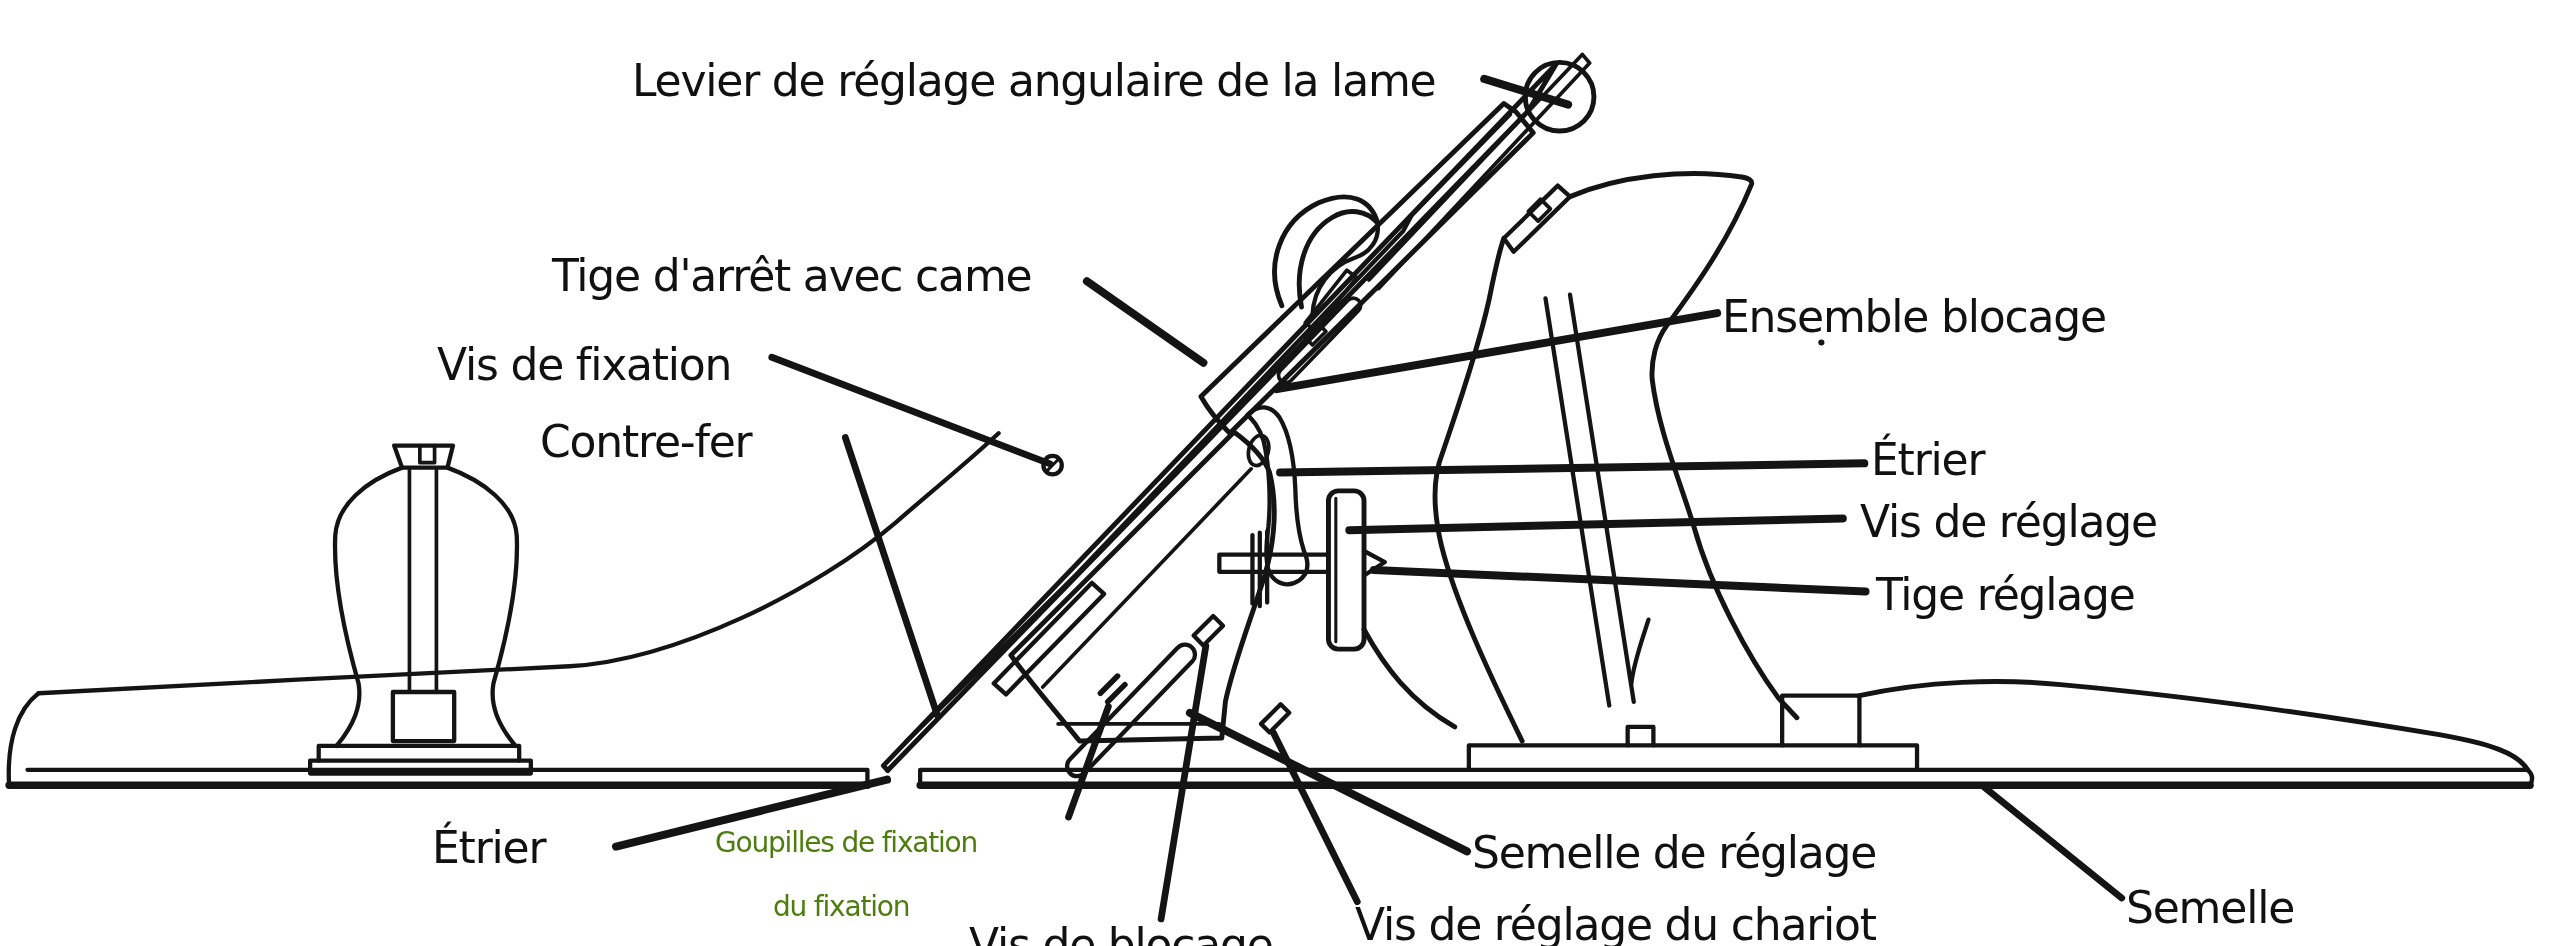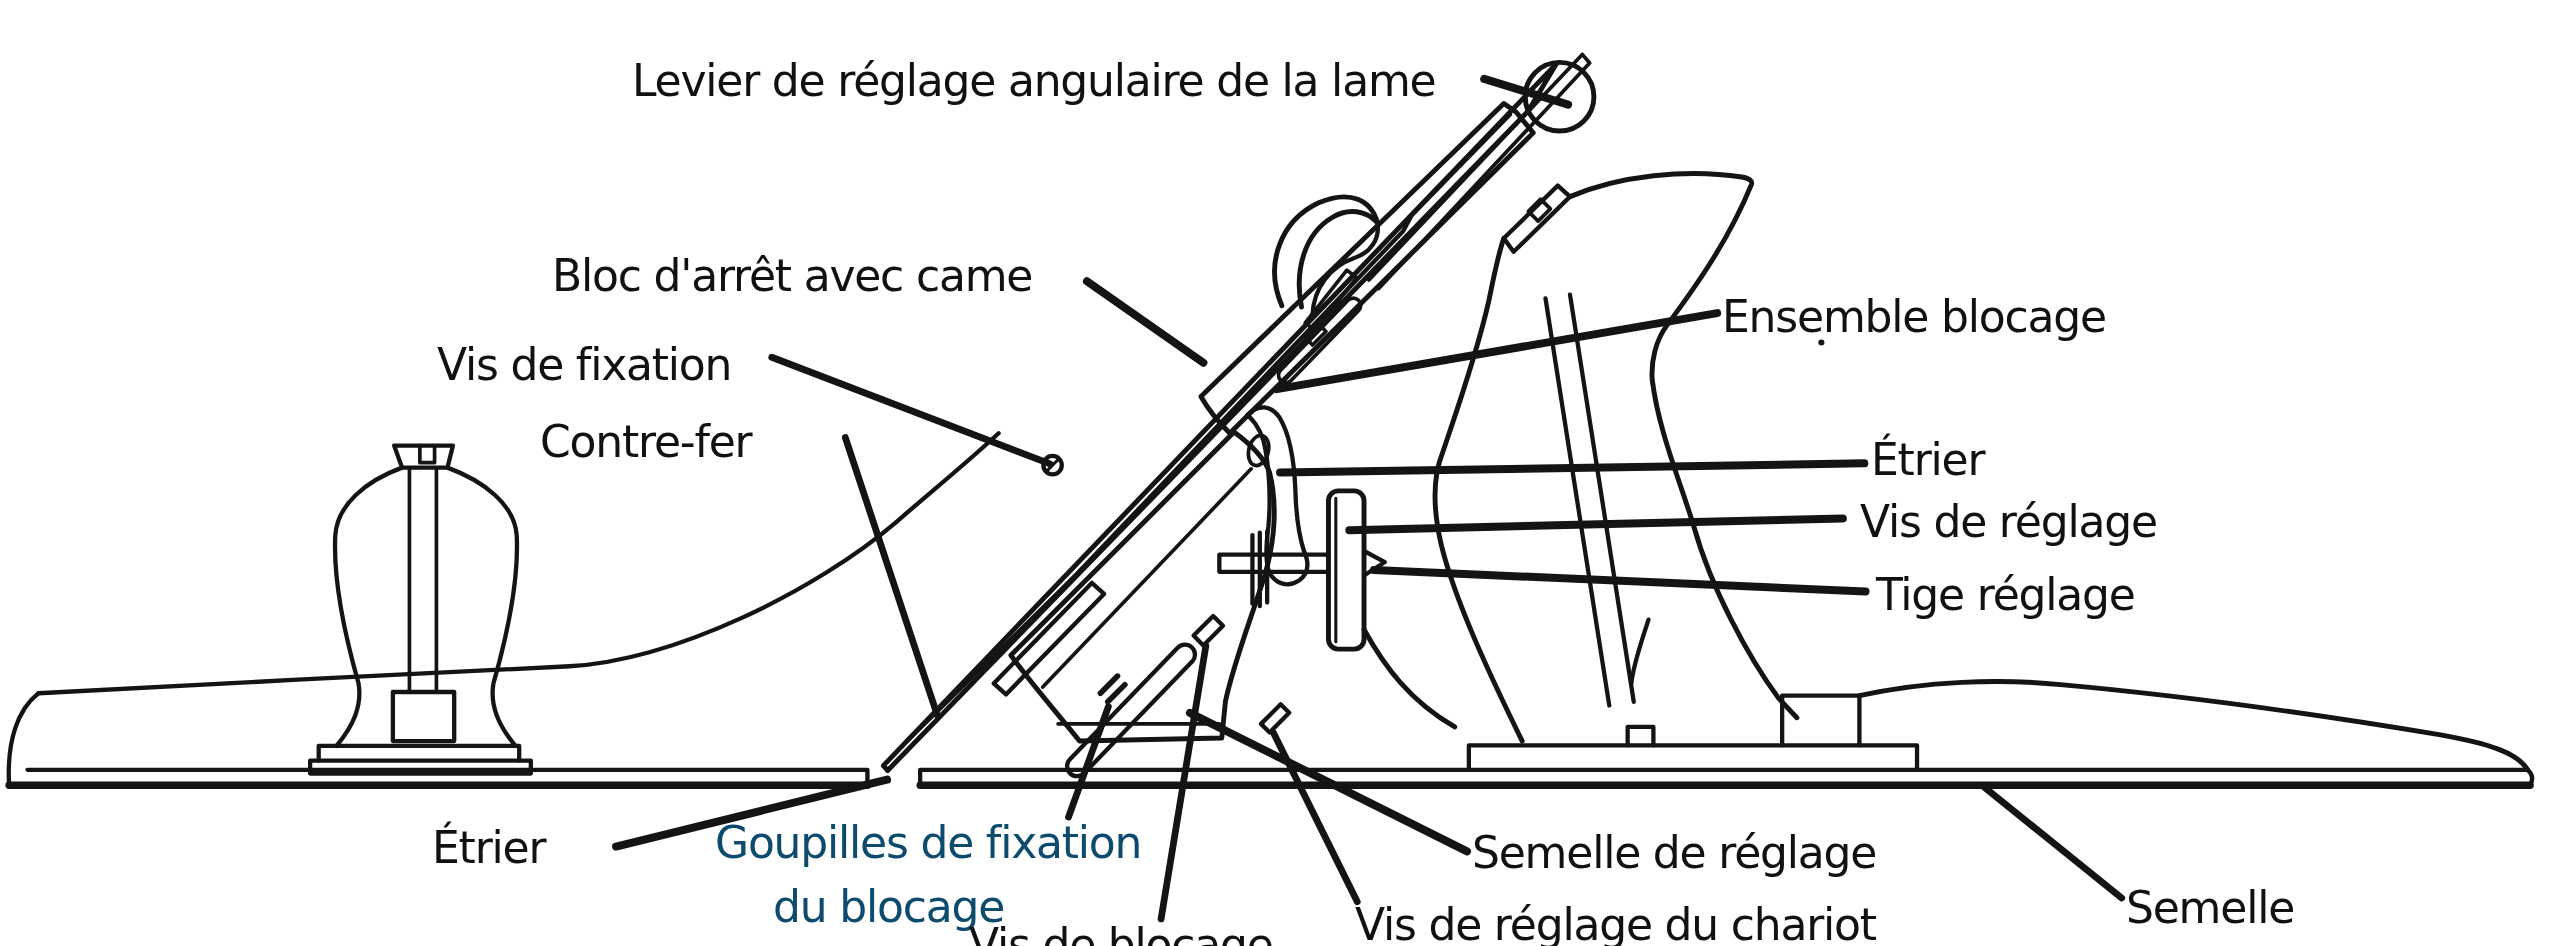--- a/index.html
+++ b/index.html
@@ -15,23 +15,23 @@
   .lbl{
     position:absolute;
     white-space:nowrap;
     transform:translateY(-50%);
     font-size:44px;
     letter-spacing:-1.2px;
     color:#111111;
   }
   .lbl2{
     position:absolute;
-    font-size:44px;
+    font-size:28px;
     letter-spacing:-1.2px;
-    color:#0c4a6e;
+    color:#4d7c0f;
     line-height:64px;
   }
   .lbl2 .row{display:block;white-space:nowrap;}
   .lbl2 .row.indent{padding-left:58px;}
 </style>
 </head>
 <body>
 
 <div class="stage">
 
@@ -139,32 +139,32 @@
       <path d="M 1004 1322 L 1446 1213"></path>
       <path d="M 1742 1274 L 1807 1094" stroke-width="11"></path>
       <path d="M 1893 1440 L 1966 995" stroke-width="11"></path>
       <path d="M 2213 1412 L 2076 1136" stroke-width="11"></path>
       <path d="M 2392 1330 L 1940 1104"></path>
       <path d="M 3460 1406 L 3234 1224" stroke-width="11"></path>
     </g>
   </svg>
 
   <div class="lbl" style="left:632px;top:44px">Levier de réglage angulaire de la lame</div>
-  <div class="lbl" style="left:552px;top:239px">Bloc d'arrêt avec came</div>
+  <div class="lbl" style="left:552px;top:239px">Tige d'arrêt avec came</div>
   <div class="lbl" style="left:437px;top:328px">Vis de fixation</div>
   <div class="lbl" style="left:540px;top:405px">Contre-fer</div>
   <div class="lbl" style="left:1722px;top:280px">Ensemble blocage</div>
   <div class="lbl" style="left:1871px;top:423px">Étrier</div>
   <div class="lbl" style="left:1860px;top:485px">Vis de réglage</div>
   <div class="lbl" style="left:1876px;top:558px">Tige réglage</div>
   <div class="lbl" style="left:432px;top:811px">Étrier</div>
 
   <div class="lbl2" style="left:715px;top:775px">
     <span class="row">Goupilles de fixation</span>
-    <span class="row indent">du blocage</span>
+    <span class="row indent">du fixation</span>
   </div>
 
   <div class="lbl" style="left:969px;top:908px">Vis de blocage</div>
   <div class="lbl" style="left:1355px;top:888px">Vis de réglage du chariot</div>
   <div class="lbl" style="left:1472px;top:816px">Semelle de réglage</div>
   <div class="lbl" style="left:2126px;top:871px">Semelle</div>
 
 </div>
 
 

